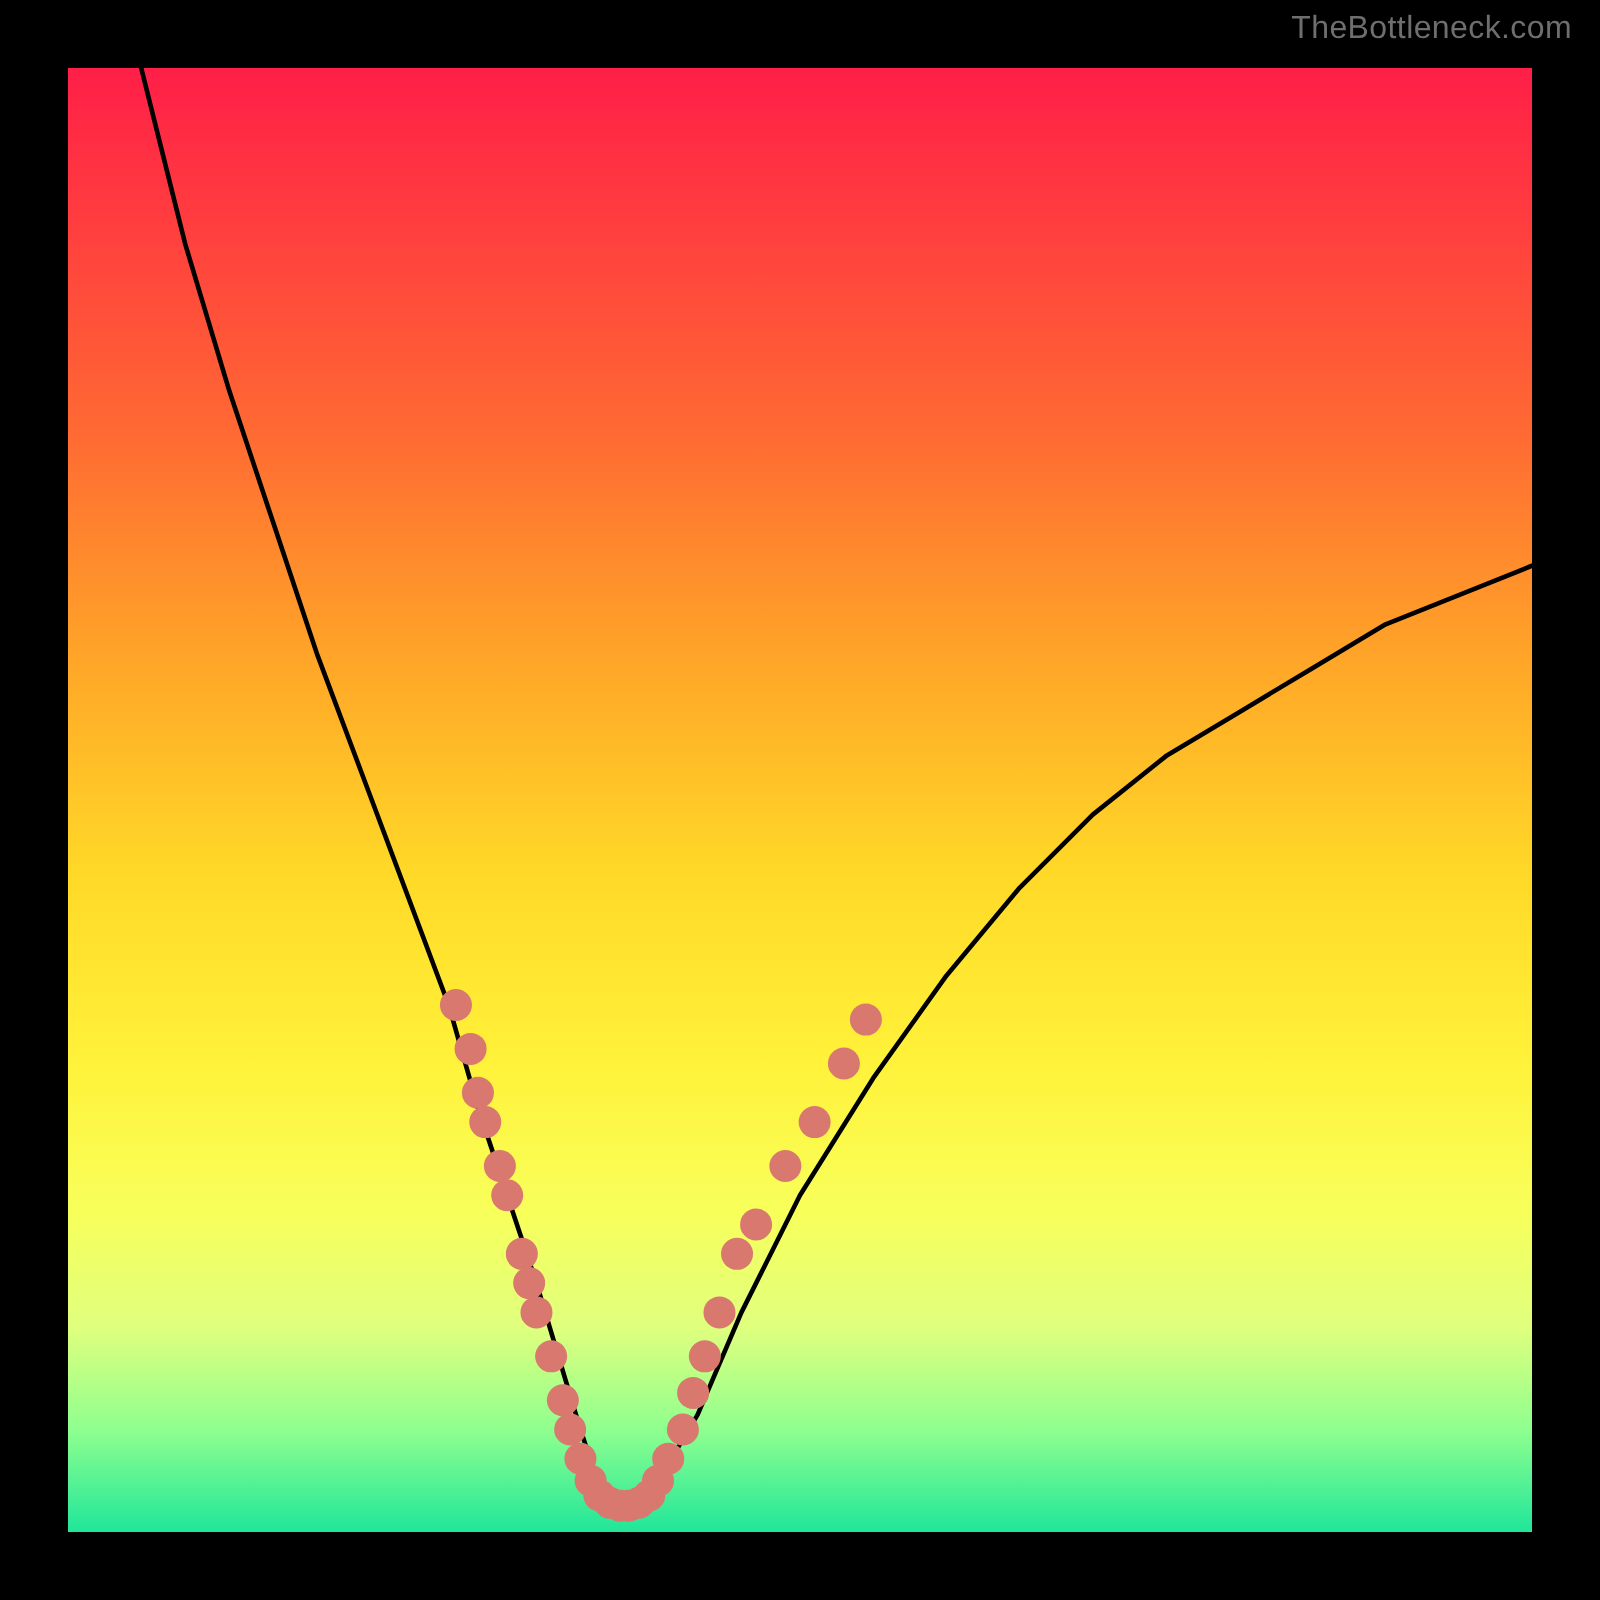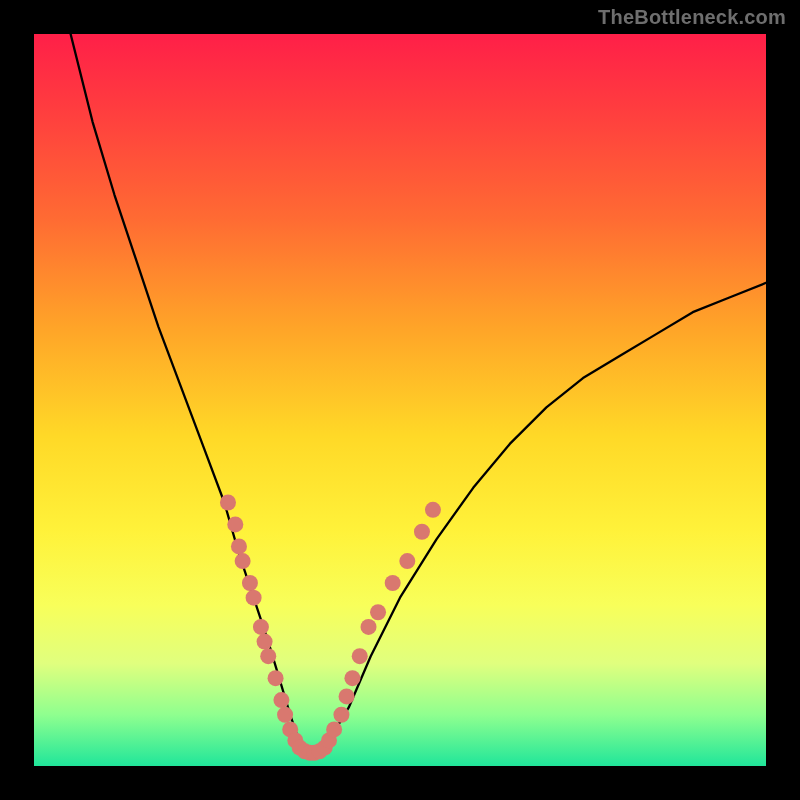--- a/index.html
+++ b/index.html
@@ -35,22 +35,22 @@
       #e0ff7e 86%,
       #8fff8f 93%,
       #20e69a 100%
     );
   }
   .watermark {
     position: absolute;
     top: 6px;
     right: 14px;
     color: #6e6e6e;
-    font-weight: 700;
-    font-size: 20px;
+    font-weight: 400;
+    font-size: 16px;
     letter-spacing: 0.2px;
     user-select: none;
   }
 </style>
 </head>
 <body>
 
 <div class="frame">
   <div class="plot-area">
     <svg width="732" height="732" viewBox="0 0 732 732" preserveAspectRatio="none">

